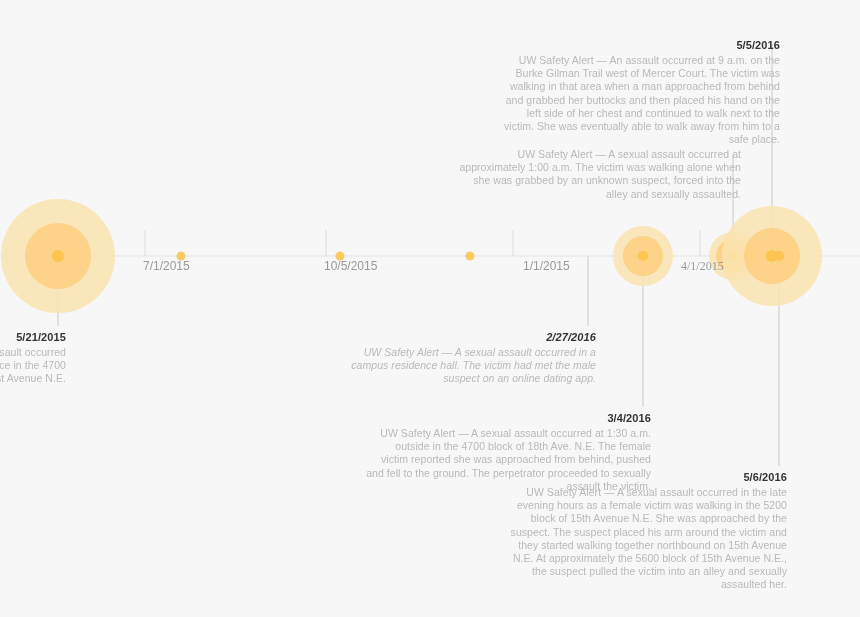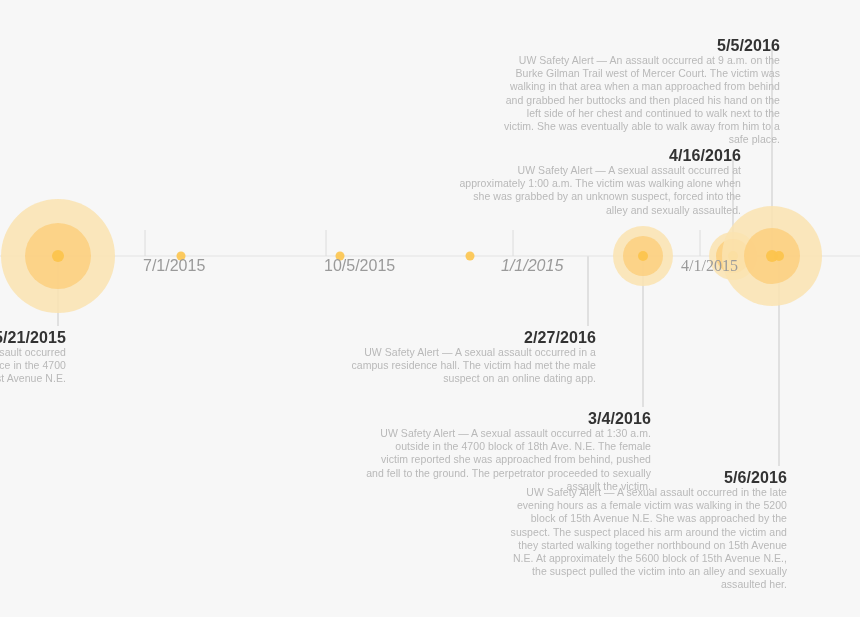--- a/index.html
+++ b/index.html
@@ -31,32 +31,32 @@
     text-align: right;
     color: #b9b9b9;
     font-size: 10.5px;
     line-height: 13.2px;
     letter-spacing: 0.05px;
   }
   .annotation .ann-date {
     display: block;
     color: #333333;
     font-weight: bold;
-    font-size: 16px;
+    font-size: 11px;
     line-height: 15px;
     margin-bottom: 1px;
     letter-spacing: 0.1px;
   }
   .annotation .ann-body {
     display: block;
   }
   .tick-label {
     position: absolute;
     color: #9a9a9a;
-    font-size: 16px;
+    font-size: 12px;
     line-height: 12px;
     white-space: nowrap;
   }
 </style>
 </head>
 <body>
 
 <div id="canvas">
   <svg class="layer" id="chart-svg" width="860" height="617" viewBox="0 0 860 617">
       <line x1="58" y1="256" x2="58" y2="326" stroke="#c9c9c9" stroke-width="1"></line>
@@ -94,36 +94,35 @@
       <g>
         <circle cx="779" cy="256" r="5" fill="#fcc44d" fill-opacity="0.95"></circle>
       </g>
       <circle cx="181" cy="256" r="4.5" fill="#fcc44d" fill-opacity="0.9"></circle>
       <circle cx="340" cy="256" r="4.5" fill="#fcc44d" fill-opacity="0.9"></circle>
       <circle cx="470" cy="256" r="4.5" fill="#fcc44d" fill-opacity="0.9"></circle>
     </svg>
   <div class="layer" id="overlay">
       <div class="tick-label" style="left: 143px; top: 260px;">7/1/2015</div>
       <div class="tick-label" style="left: 324px; top: 260px;">10/5/2015</div>
-      <div class="tick-label" style="left: 501px; top: 260px; font-style: italic;">1/1/2015</div>
+      <div class="tick-label" style="left: 523px; top: 260px;">1/1/2015</div>
       <div class="tick-label" style="left: 681px; top: 260px; font-family: Liberation Serif, serif;">4/1/2015</div>
       <div class="annotation" style="width: 240px; left: -174px; top: 330px;">
         <span class="ann-date">5/21/2015</span>
         <span class="ann-body">UW Safety Alert  —  A sexual assault occurred during a fraternity party in a residence in the 4700 block of 21st Avenue N.E.</span>
       </div>
-      <div class="annotation" style="width: 260px; left: 336px; top: 330px;">
+      <div class="annotation" style="width: 260px; left: 336px; top: 330px; font-style: italic;">
         <span class="ann-date">2/27/2016</span>
         <span class="ann-body">UW Safety Alert  —  A sexual assault occurred in a campus residence hall. The victim had met the male suspect on an online dating app.</span>
       </div>
       <div class="annotation" style="width: 285px; left: 366px; top: 411px;">
         <span class="ann-date">3/4/2016</span>
         <span class="ann-body">UW Safety Alert  —  A sexual assault occurred at 1:30 a.m. outside in the 4700 block of 18th Ave. N.E. The female victim reported she was approached from behind, pushed and fell to the ground. The perpetrator proceeded to sexually assault the victim.</span>
       </div>
       <div class="annotation" style="width: 290px; left: 451px; top: 148px;">
-        <span class="ann-date">4/16/2016</span>
         <span class="ann-body">UW Safety Alert  —  A sexual assault occurred  at approximately 1:00 a.m. The victim was walking alone when she was grabbed by an unknown suspect, forced into the alley and sexually assaulted.</span>
       </div>
       <div class="annotation" style="width: 285px; left: 495px; top: 38px;">
         <span class="ann-date">5/5/2016</span>
         <span class="ann-body">UW Safety Alert  —  An assault occurred  at 9 a.m. on the Burke Gilman Trail west of Mercer Court. The victim was walking in that area when a man approached from behind and grabbed her buttocks and then placed his hand on the left side of her chest and continued to walk next to the victim. She was eventually able to walk away from him to a safe place.</span>
       </div>
       <div class="annotation" style="width: 290px; left: 497px; top: 470px;">
         <span class="ann-date">5/6/2016</span>
         <span class="ann-body">UW Safety Alert  —  A sexual assault occurred in the late evening hours as a female victim was walking in the 5200 block of 15th Avenue N.E. She was approached by the suspect. The suspect placed his arm around the victim and they started walking together northbound on 15th Avenue N.E. At approximately the 5600 block of 15th Avenue N.E., the suspect pulled the victim into an alley and sexually assaulted her.</span>
       </div>

